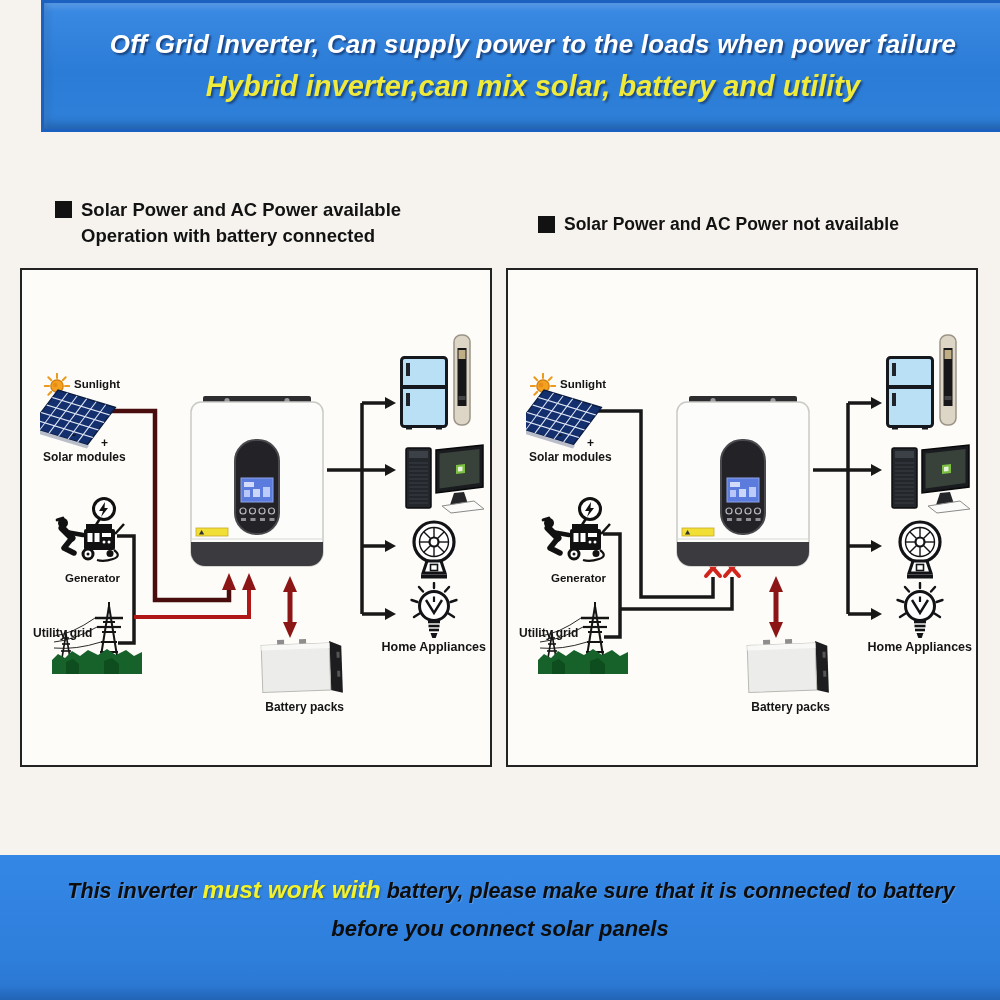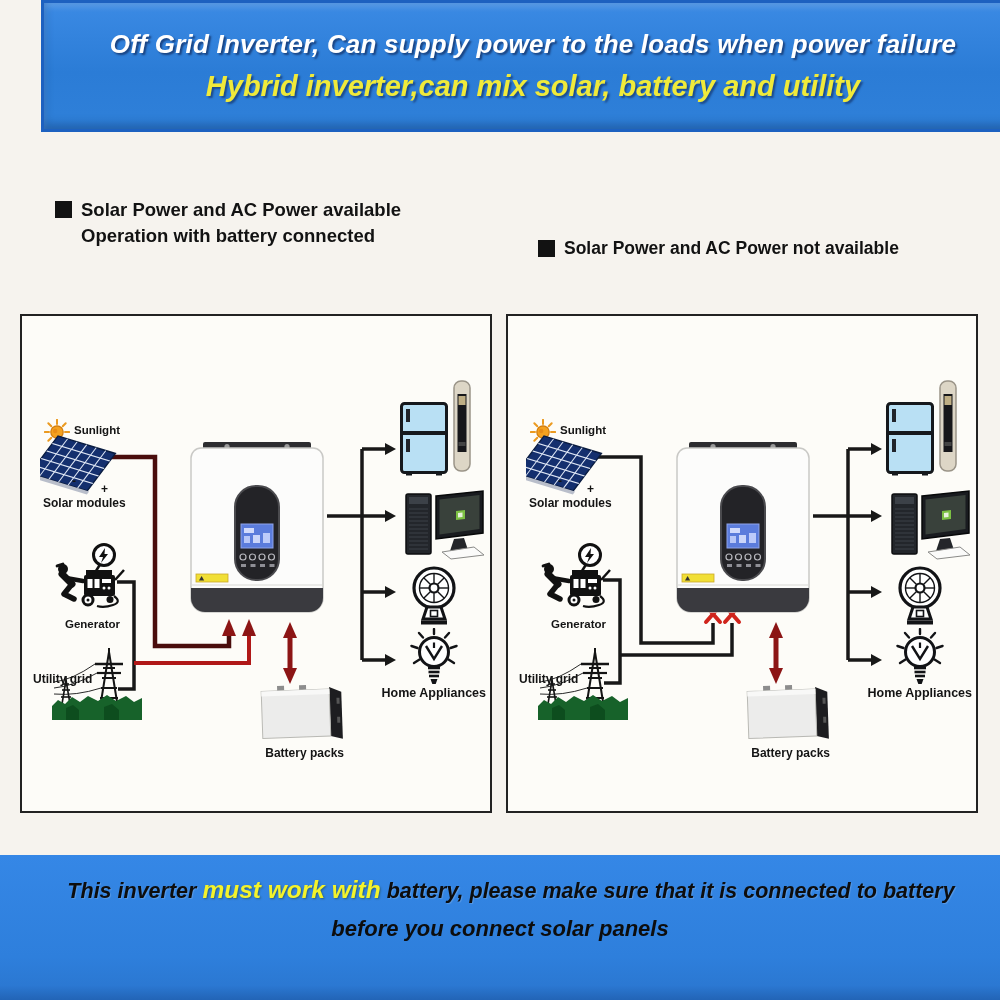--- a/index.html
+++ b/index.html
@@ -34,27 +34,27 @@
   .banner-bottom .l1{display:block;margin-top:21px;font-size:21.5px;white-space:nowrap;
     text-shadow:1px 1px 1px rgba(255,255,255,.18);}
   .banner-bottom .l1 .hl{font-size:24.5px;text-shadow:1px 1px 2px rgba(30,50,10,.45);}
   .banner-bottom .l2{display:block;margin-top:12px;font-size:22px;}
 
   
   .header{position:absolute;display:flex;gap:9px;color:#121212;font-weight:bold;}
   .header .sq{width:17px;height:17px;background:#121212;margin-top:4px;flex:none;}
   #header-left{left:55px;top:197px;}
   #header-left .lines{font-size:18.5px;line-height:1.42;}
-  #header-right{left:538px;top:212px;margin-top:24px;}
+  #header-right{left:538px;top:212px;}
   #header-right .lines{font-size:17.5px;line-height:1.4;}
 
   
   .panel{
     position:absolute;top:268px;width:472px;height:499px;
-    background:#fdfcf8;border:2px solid #222;box-sizing:border-box;margin-top:46px;
+    background:#fdfcf8;border:2px solid #222;box-sizing:border-box;
   }
   #panel-left{left:20px;}
   #panel-right{left:506px;}
   .panel svg.icon{position:absolute;overflow:visible;}
   .wires{position:absolute;left:0;top:0;width:468px;height:495px;pointer-events:none;}
   .lbl{position:absolute;font-weight:bold;color:#141414;white-space:nowrap;}
   .lbl.c{text-align:right;} .f115{font-size:11.5px;} .f12{font-size:12px;} .f125{font-size:12.5px;}
 </style>
 </head>
 <body>

